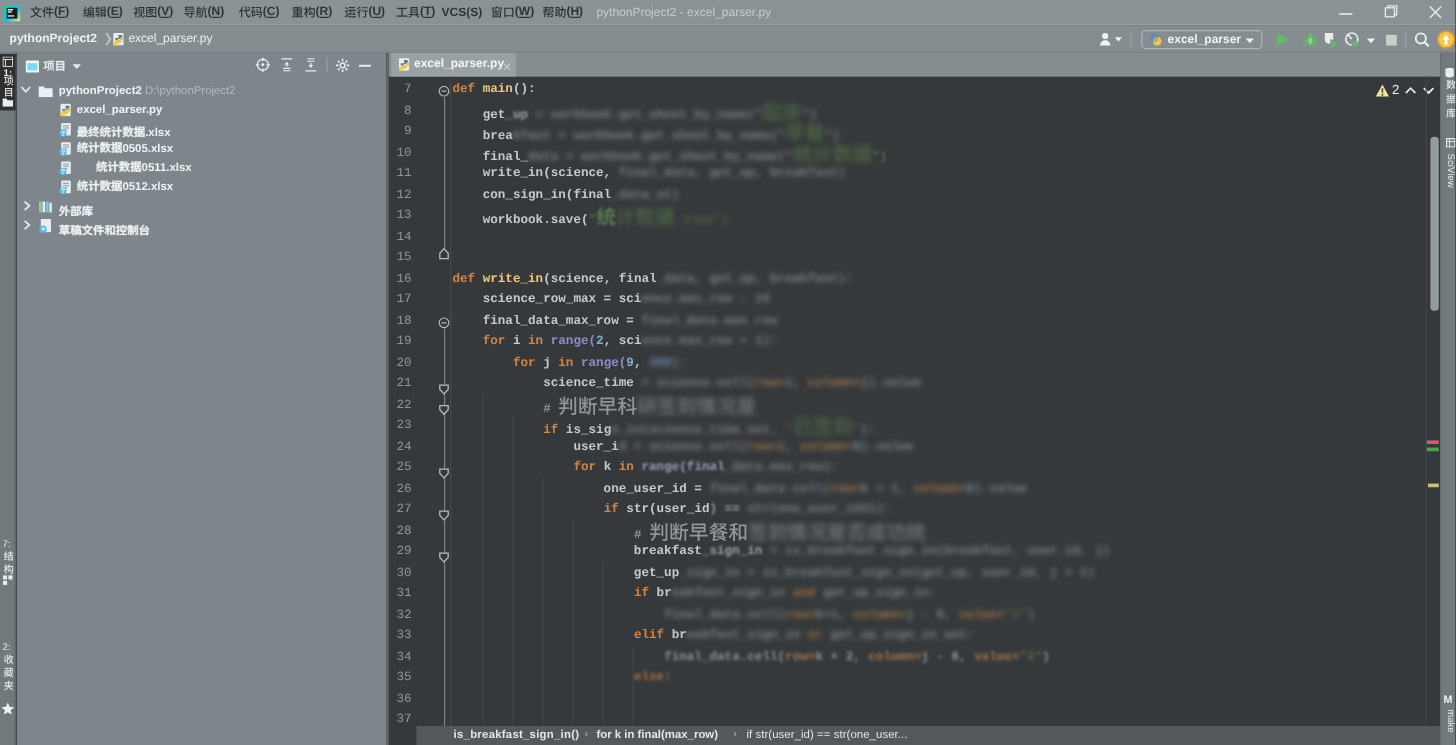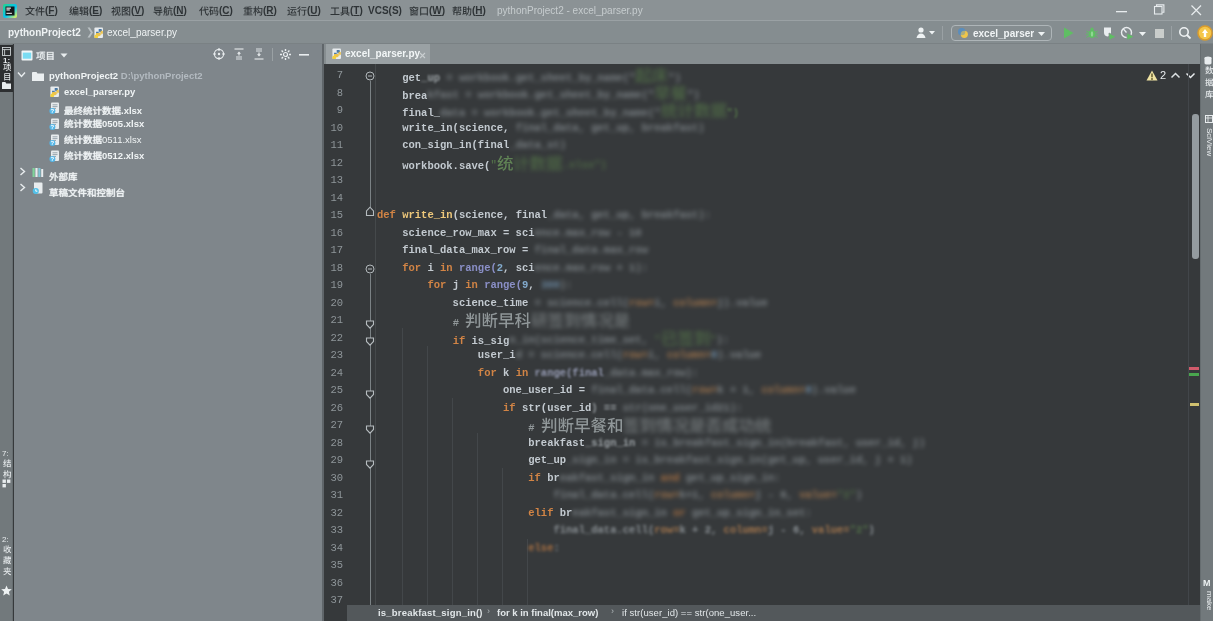--- a/index.html
+++ b/index.html
@@ -273,21 +273,21 @@
   </svg>
 <svg class="abs" style="left:298px;top:53px;" width="12" height="4" viewBox="0 0 12 4">
     <rect x="1" y="1" width="10" height="1.6" fill="#e9edef"></rect>
   </svg>
 <svg class="abs" style="left:17px;top:71px;" width="9" height="7" viewBox="0 0 9 7">
     <path d="M1 1.5 L4.5 5.5 L8 1.5" stroke="#e8ecee" stroke-width="1.4" fill="none"></path>
   </svg>
 <svg class="abs" style="left:32px;top:70px;" width="12" height="11" viewBox="0 0 12 11">
     <path d="M0 2.5 L0 11 L12 11 L12 3.5 L5.5 3.5 L4.5 2 L0.8 2 Z" fill="#ebeff1"></path>
   </svg>
-<div class="abs" style="left:49px;top:70px;font-size:9.5px;font-weight:bold;color:#f0f4f5">pythonProject2 <span style="font-weight:bold;color:#b3bac0">D:\pythonProject2</span></div>
+<div class="abs" style="left:49px;top:70px;font-size:9.5px;font-weight:bold;color:#f0f4f5">pythonProject2 <span style="font-weight:normal;color:#b3bac0">D:\pythonProject2</span></div>
 <svg class="abs" style="left:49px;top:86px;" width="11.399999999999999" height="11.399999999999999" viewBox="0 0 11.399999999999999 11.399999999999999">
     <g transform="scale(0.95)">
       <rect x="1.5" y="0.5" width="9" height="11" rx="1" fill="#e8ecee"></rect>
       <path d="M6 2.2 h2.4 a1 1 0 0 1 1 1 V5.6 H6.6 a1 1 0 0 0 -1 1 V8 H4.2 a1 1 0 0 1 -1 -1 V5 h3.6 V4.4 H6 Z" fill="#4a79a8"></path>
       <path d="M6.6 9.8 H4.2 a1 1 0 0 1 -1 -1 V6.4 h3.8 a1 1 0 0 0 1 -1 V4 h1.4 a1 1 0 0 1 1 1 v2 H7.6 v0.6 h1.8 Z" fill="#ecc24c"></path>
       <circle cx="3.4" cy="10" r="2" fill="#f2d040"></circle>
     </g>
   </svg>
 <div class="abs" style="left:64px;top:86px;font-size:9.5px;font-weight:bold;color:#f0f4f5">excel_parser.py</div>
 <svg class="abs" style="left:49px;top:102px;" width="11" height="12" viewBox="0 0 11 12">
@@ -321,21 +321,21 @@
       <use href="#g25" transform="translate(3000,880) scale(1,-1)"></use>
     </svg>0505.xlsx</div>
 <svg class="abs" style="left:49px;top:134px;" width="11" height="12" viewBox="0 0 11 12">
     <rect x="2" y="0.5" width="8" height="10.5" rx="1" fill="#e8ecee"></rect>
     <rect x="3.5" y="2.3" width="5" height="1" fill="#9aa6ad"></rect>
     <rect x="3.5" y="4.1" width="5" height="1" fill="#9aa6ad"></rect>
     <rect x="3.5" y="5.9" width="3.5" height="1" fill="#9aa6ad"></rect>
     <circle cx="3.4" cy="9" r="3" fill="#55b7e8"></circle>
     <text x="3.4" y="11.2" font-size="6" font-weight="bold" fill="#fff" text-anchor="middle" font-family="Liberation Sans">?</text>
   </svg>
-<div class="abs" style="left:64px;top:134px;font-size:9.5px;font-weight:normal;color:#f0f4f5"><svg style="vertical-align:-1.1px;" width="38.0" height="9.5" viewBox="0 0 4000 1000" fill="#f0f4f5" stroke="#f0f4f5" stroke-width="55">
+<div class="abs" style="left:80px;top:134px;font-size:9.5px;font-weight:bold;color:#f0f4f5"><svg style="vertical-align:-1.1px;" width="38.0" height="9.5" viewBox="0 0 4000 1000" fill="#f0f4f5" stroke="#f0f4f5" stroke-width="55">
       <use href="#g44" transform="translate(0,880) scale(1,-1)"></use>
       <use href="#g52" transform="translate(1000,880) scale(1,-1)"></use>
       <use href="#g28" transform="translate(2000,880) scale(1,-1)"></use>
       <use href="#g25" transform="translate(3000,880) scale(1,-1)"></use>
     </svg>0511.xlsx</div>
 <svg class="abs" style="left:49px;top:150px;" width="11" height="12" viewBox="0 0 11 12">
     <rect x="2" y="0.5" width="8" height="10.5" rx="1" fill="#e8ecee"></rect>
     <rect x="3.5" y="2.3" width="5" height="1" fill="#9aa6ad"></rect>
     <rect x="3.5" y="4.1" width="5" height="1" fill="#9aa6ad"></rect>
     <rect x="3.5" y="5.9" width="3.5" height="1" fill="#9aa6ad"></rect>
@@ -424,21 +424,21 @@
   </svg>
 <svg class="abs" style="left:365px;top:390px;" width="10" height="10" viewBox="0 0 10 10">
     <path d="M1.5 1 H8.5 V4.5 L5 8.2 L1.5 4.5 Z" stroke="#b6bcbf" stroke-width="1.1" fill="#36393b"></path>
   </svg>
 <svg class="abs" style="left:365px;top:425px;" width="10" height="10" viewBox="0 0 10 10">
     <path d="M1.5 1 H8.5 V4.5 L5 8.2 L1.5 4.5 Z" stroke="#b6bcbf" stroke-width="1.1" fill="#36393b"></path>
   </svg>
 <svg class="abs" style="left:365px;top:460px;" width="10" height="10" viewBox="0 0 10 10">
     <path d="M1.5 1 H8.5 V4.5 L5 8.2 L1.5 4.5 Z" stroke="#b6bcbf" stroke-width="1.1" fill="#36393b"></path>
   </svg>
-<pre class="abs" style="left:377px;top:67px"><div class="cl">    get<span class="b1">_up</span><span class="b2"> = workbook.get_sheet_by_name("<svg style="vertical-align:-3px;" width="33.0" height="16.5" viewBox="0 0 2000 1000" fill="#597f4b">
+<pre class="abs" style="left:377px;top:67px"><div class="cl"><span style="color:#d28445">def </span><span style="color:#eec87b">main</span>():</div><div class="cl">    get<span class="b1">_up</span><span class="b2"> = workbook.get_sheet_by_name("<svg style="vertical-align:-3px;" width="33.0" height="16.5" viewBox="0 0 2000 1000" fill="#597f4b">
           <use href="#g53" transform="translate(0,880) scale(1,-1)"></use>
           <use href="#g21" transform="translate(1000,880) scale(1,-1)"></use>
         </svg>")</span></div><div class="cl">    brea<span class="b2">kfast = workbook.get_sheet_by_name("<svg style="vertical-align:-3px;" width="33.0" height="16.5" viewBox="0 0 2000 1000" fill="#597f4b">
           <use href="#g31" transform="translate(0,880) scale(1,-1)"></use>
           <use href="#g59" transform="translate(1000,880) scale(1,-1)"></use>
         </svg>")</span></div><div class="cl">    final_<span class="b2">data = workbook.get_sheet_by_name("<svg style="vertical-align:-3px;" width="66.0" height="16.5" viewBox="0 0 4000 1000" fill="#597f4b">
           <use href="#g44" transform="translate(0,880) scale(1,-1)"></use>
           <use href="#g52" transform="translate(1000,880) scale(1,-1)"></use>
           <use href="#g28" transform="translate(2000,880) scale(1,-1)"></use>
           <use href="#g25" transform="translate(3000,880) scale(1,-1)"></use>

